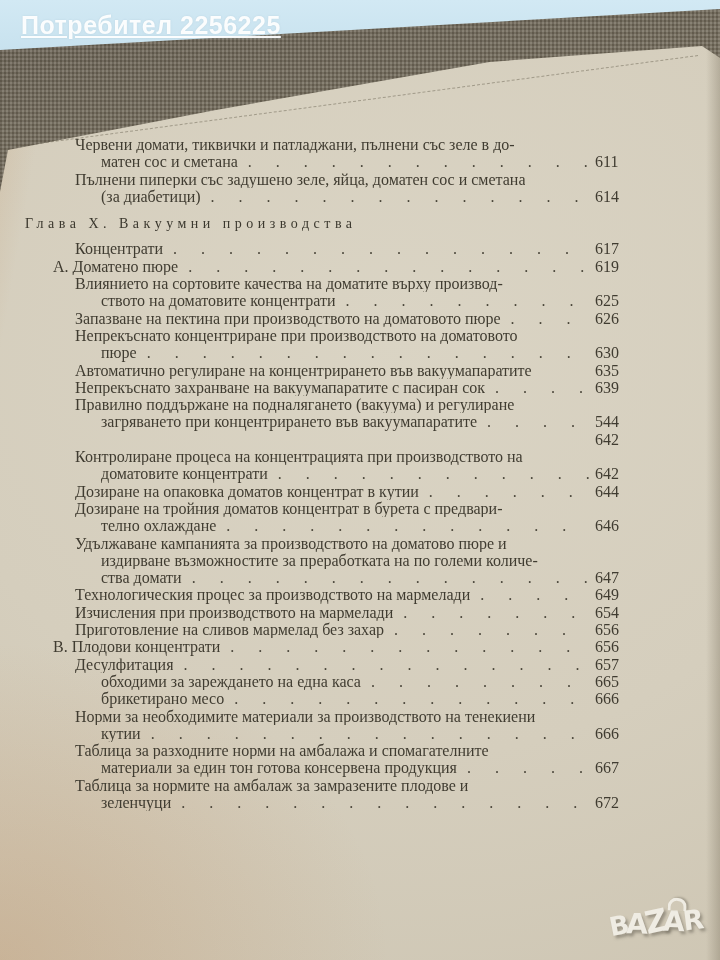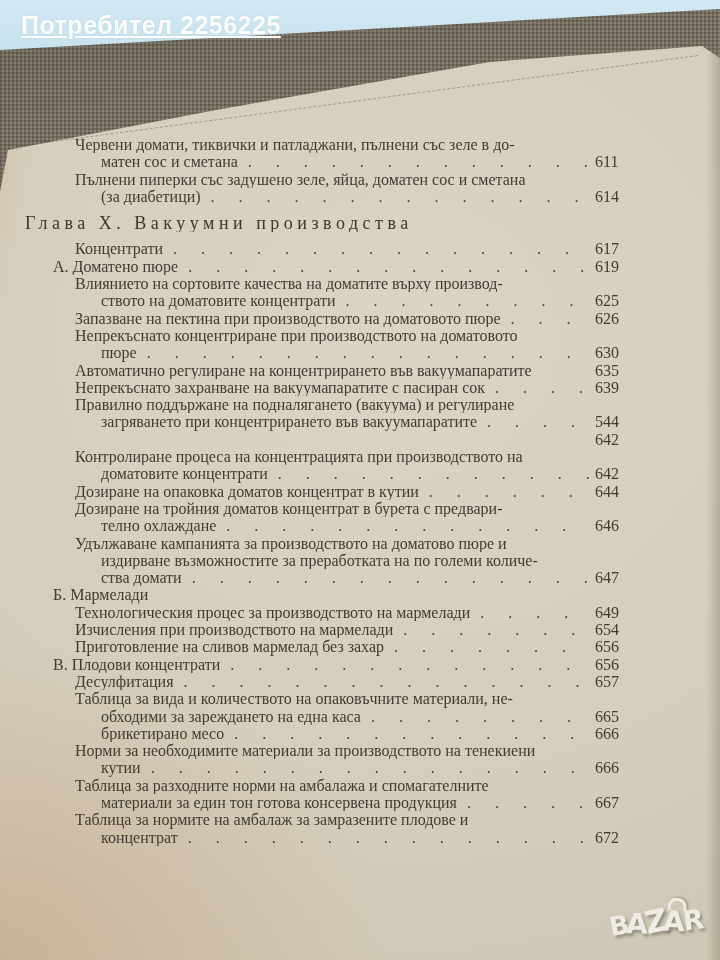--- a/index.html
+++ b/index.html
@@ -37,21 +37,21 @@
     color:#403c31;font-size:16px;}
   .toc-row{display:flex;align-items:baseline;line-height:17.3px;white-space:nowrap;}
   .toc-row .t{flex:0 1 auto;min-width:0;overflow:hidden;white-space:pre;}
   .toc-row .leader{flex:1 1 0;min-width:0;overflow:hidden;white-space:nowrap;
     letter-spacing:10px;margin:0 4px 0 10px;color:#4a463a;}
   .toc-row .pg{flex:0 0 auto;min-width:32px;}
   .ind0{margin-left:-22px;}
   .ind1{margin-left:0;}
   .ind2{margin-left:26px;}
   .chapter{margin-left:-50px;margin-top:10px;margin-bottom:8px;
-    letter-spacing:4.5px;font-size:18px;color:#3b382e;}
+    letter-spacing:4.5px;font-size:14px;color:#3b382e;}
 
   
   .user-wm{position:absolute;left:21px;top:11px;z-index:6;
     font-family:"Liberation Sans",sans-serif;font-weight:bold;font-size:25px;
     color:rgba(255,255,255,.93);letter-spacing:.5px;
     text-shadow:0 0 2px rgba(160,190,205,.4);text-decoration:underline;}
 
   
   .bazar{position:absolute;left:609px;top:903px;z-index:6;transform:rotate(-4deg);
     font-family:"DejaVu Sans",sans-serif;font-weight:900;color:#efece3;
@@ -172,23 +172,20 @@
         <span class="t">Удължаване кампанията за производството на доматово пюре и</span>
       </div>
       <div class="toc-row ind2">
         <span class="t">издирване възможностите за преработката на по големи количе-</span>
       </div>
       <div class="toc-row ind2">
         <span class="t">ства домати</span>
         <span class="leader">. . . . . . . . . . . . . . . . . . . . . . . . . . . . . . . . . . . . . . . . . . . . . </span>
         <span class="pg">647</span>
       </div>
-      <div class="toc-row ind0">
-        <span class="t">Б. Мармелади</span>
-      </div>
       <div class="toc-row ind1">
         <span class="t">Технологическия процес за производството на мармелади</span>
         <span class="leader">. . . . . . . . . . . . . . . . . . . . . . . . . . . . . . . . . . . . . . . . . . . . . </span>
         <span class="pg">649</span>
       </div>
       <div class="toc-row ind1">
         <span class="t">Изчисления при производството на мармелади</span>
         <span class="leader">. . . . . . . . . . . . . . . . . . . . . . . . . . . . . . . . . . . . . . . . . . . . . </span>
         <span class="pg">654</span>
       </div>
@@ -200,23 +197,20 @@
       <div class="toc-row ind0">
         <span class="t">В. Плодови концентрати</span>
         <span class="leader">. . . . . . . . . . . . . . . . . . . . . . . . . . . . . . . . . . . . . . . . . . . . . </span>
         <span class="pg">656</span>
       </div>
       <div class="toc-row ind1">
         <span class="t">Десулфитация</span>
         <span class="leader">. . . . . . . . . . . . . . . . . . . . . . . . . . . . . . . . . . . . . . . . . . . . . </span>
         <span class="pg">657</span>
       </div>
-      <div class="toc-row ind1">
-        <span class="t">Таблица за вида и количеството на опаковъчните материали, не-</span>
-      </div>
       <div class="toc-row ind2">
         <span class="t">обходими за зареждането на една каса</span>
         <span class="leader">. . . . . . . . . . . . . . . . . . . . . . . . . . . . . . . . . . . . . . . . . . . . . </span>
         <span class="pg">665</span>
       </div>
       <div class="toc-row ind2">
         <span class="t">брикетирано месо</span>
         <span class="leader">. . . . . . . . . . . . . . . . . . . . . . . . . . . . . . . . . . . . . . . . . . . . . </span>
         <span class="pg">666</span>
       </div>
@@ -233,20 +227,20 @@
       </div>
       <div class="toc-row ind2">
         <span class="t">материали за един тон готова консервена продукция</span>
         <span class="leader">. . . . . . . . . . . . . . . . . . . . . . . . . . . . . . . . . . . . . . . . . . . . . </span>
         <span class="pg">667</span>
       </div>
       <div class="toc-row ind1">
         <span class="t">Таблица за нормите на амбалаж за замразените плодове и</span>
       </div>
       <div class="toc-row ind2">
-        <span class="t">концентрат</span>
+        <span class="t">зеленчуци</span>
         <span class="leader">. . . . . . . . . . . . . . . . . . . . . . . . . . . . . . . . . . . . . . . . . . . . . </span>
         <span class="pg">672</span>
       </div>
     </div>
   <div class="user-wm">Потребител 2256225</div>
   <div class="bazar"><span class="bz bz0">B</span><span class="bz bz1">A</span><span class="bz bz2">Z</span><span class="bz bz3">A<span class="bag-handle"></span></span><span class="bz bz4">R</span></div>
 </div>
 
 </body></html>

